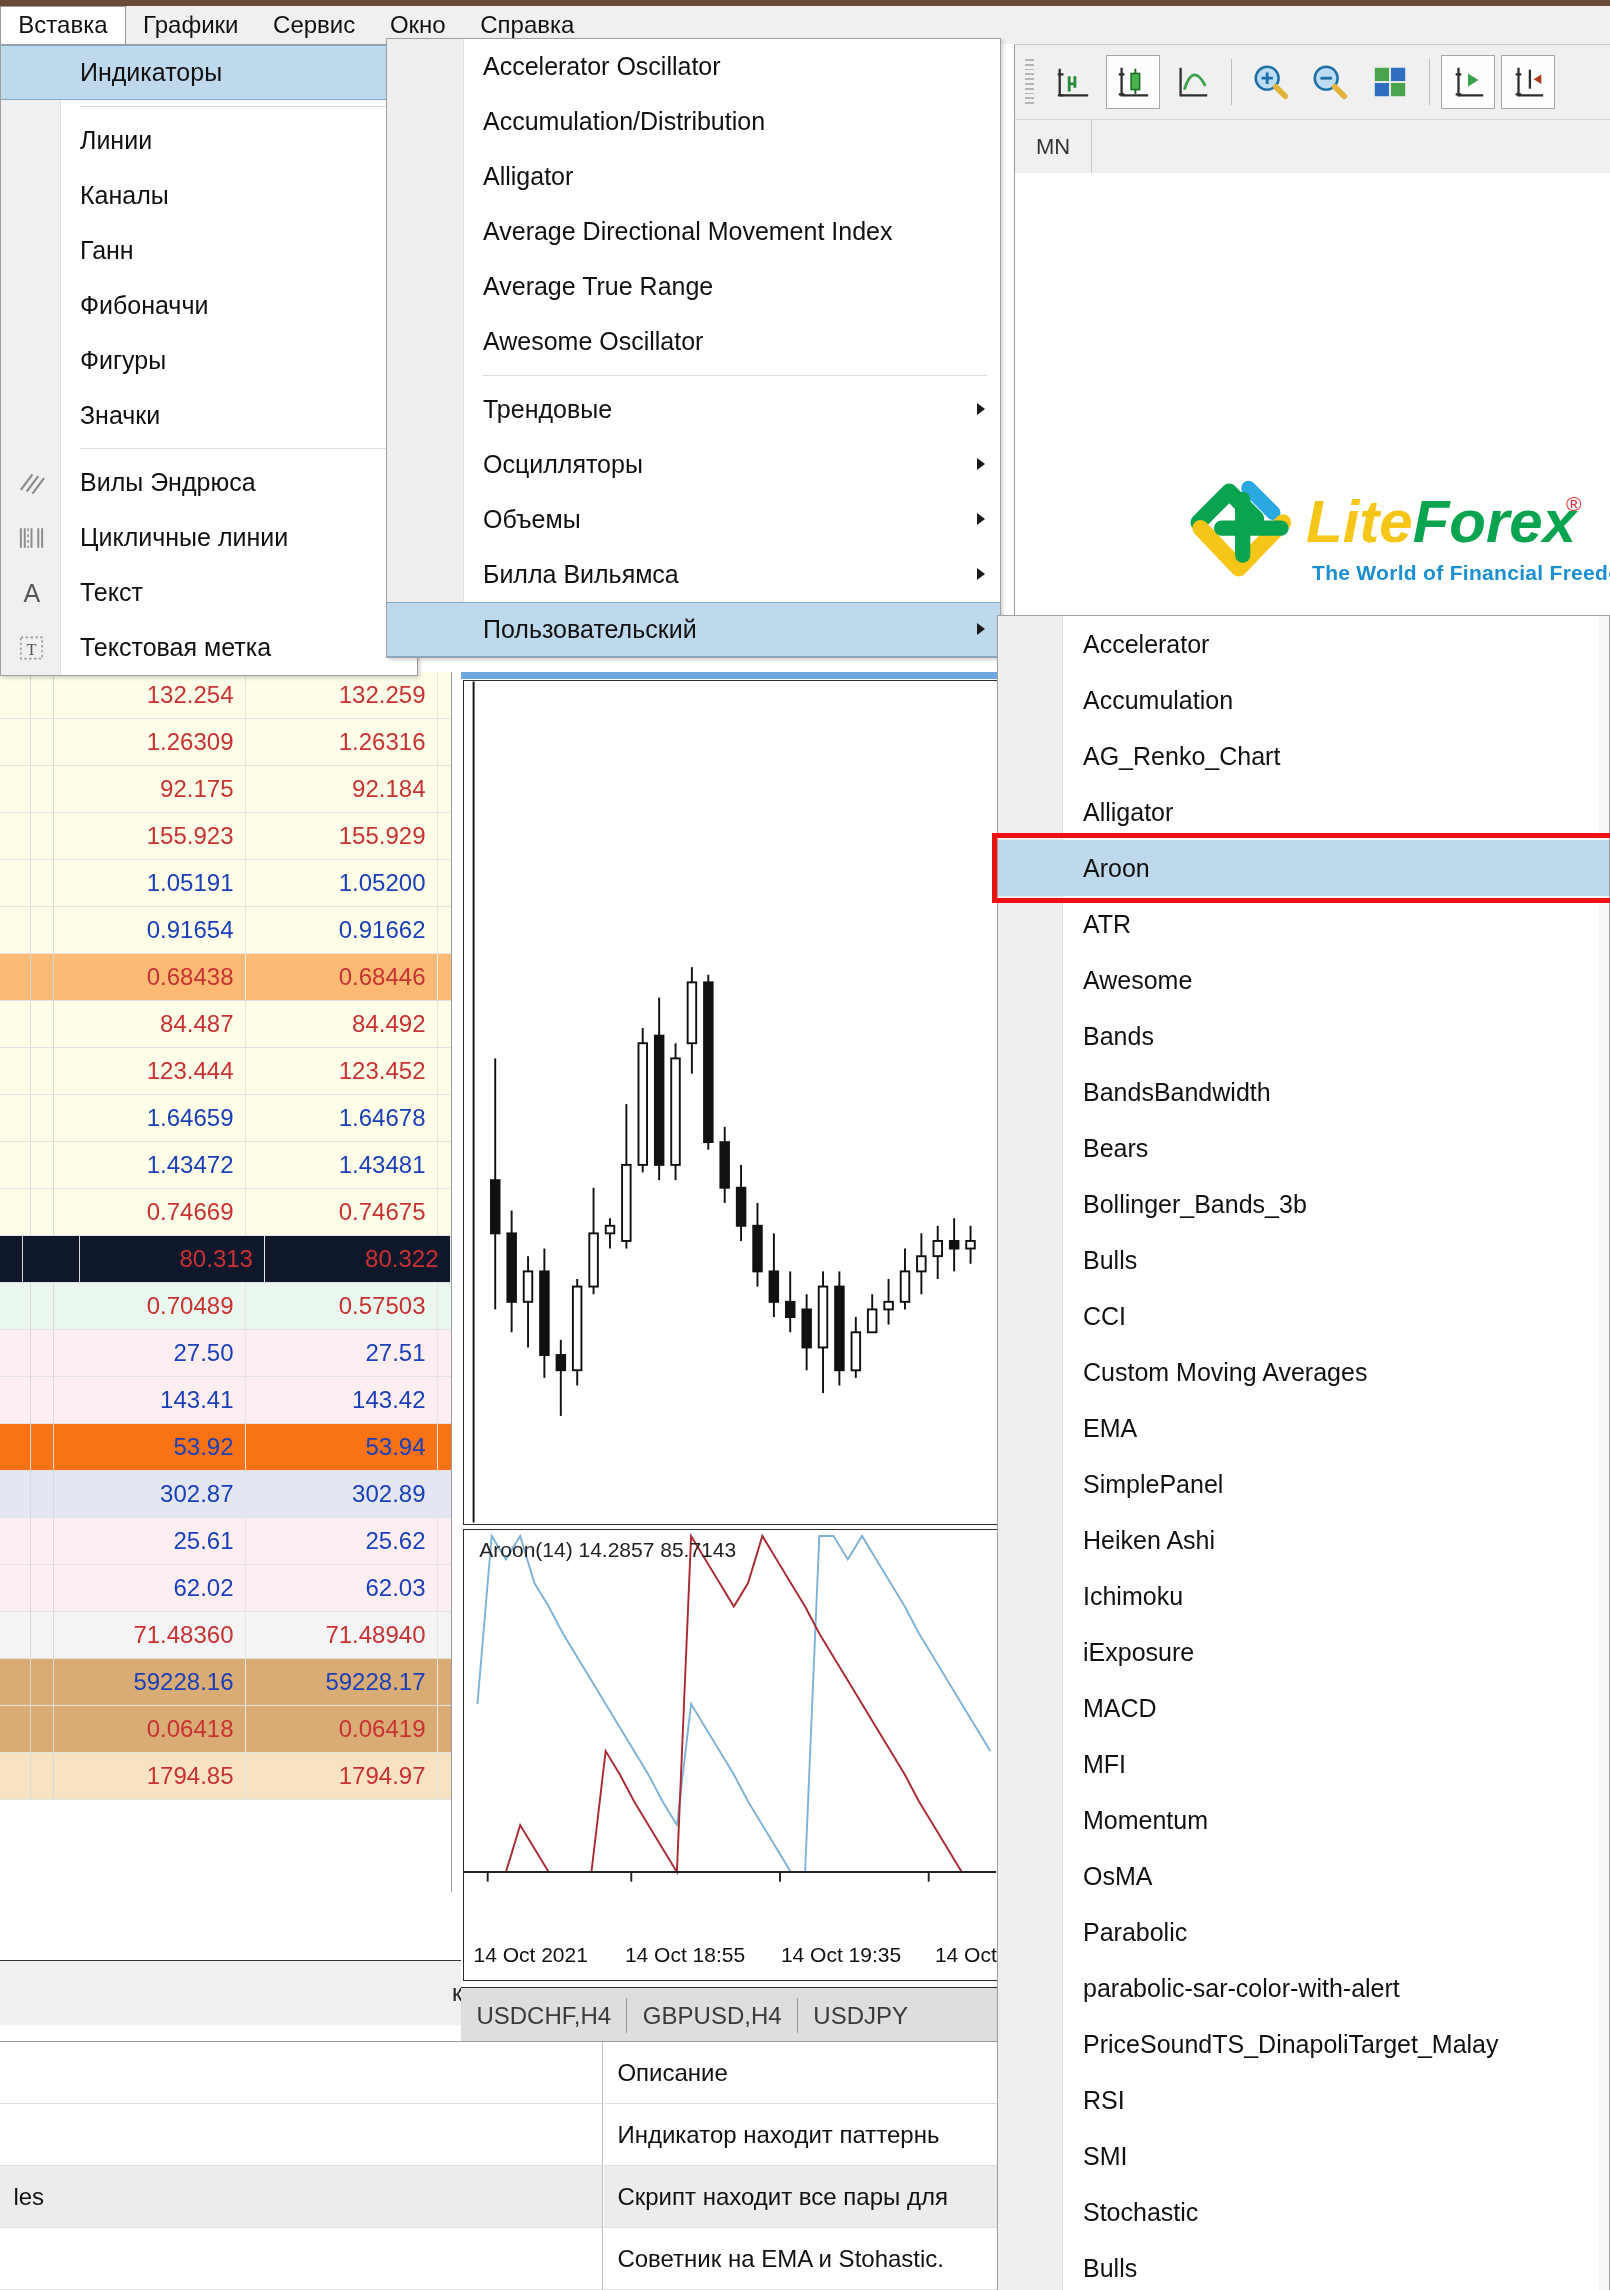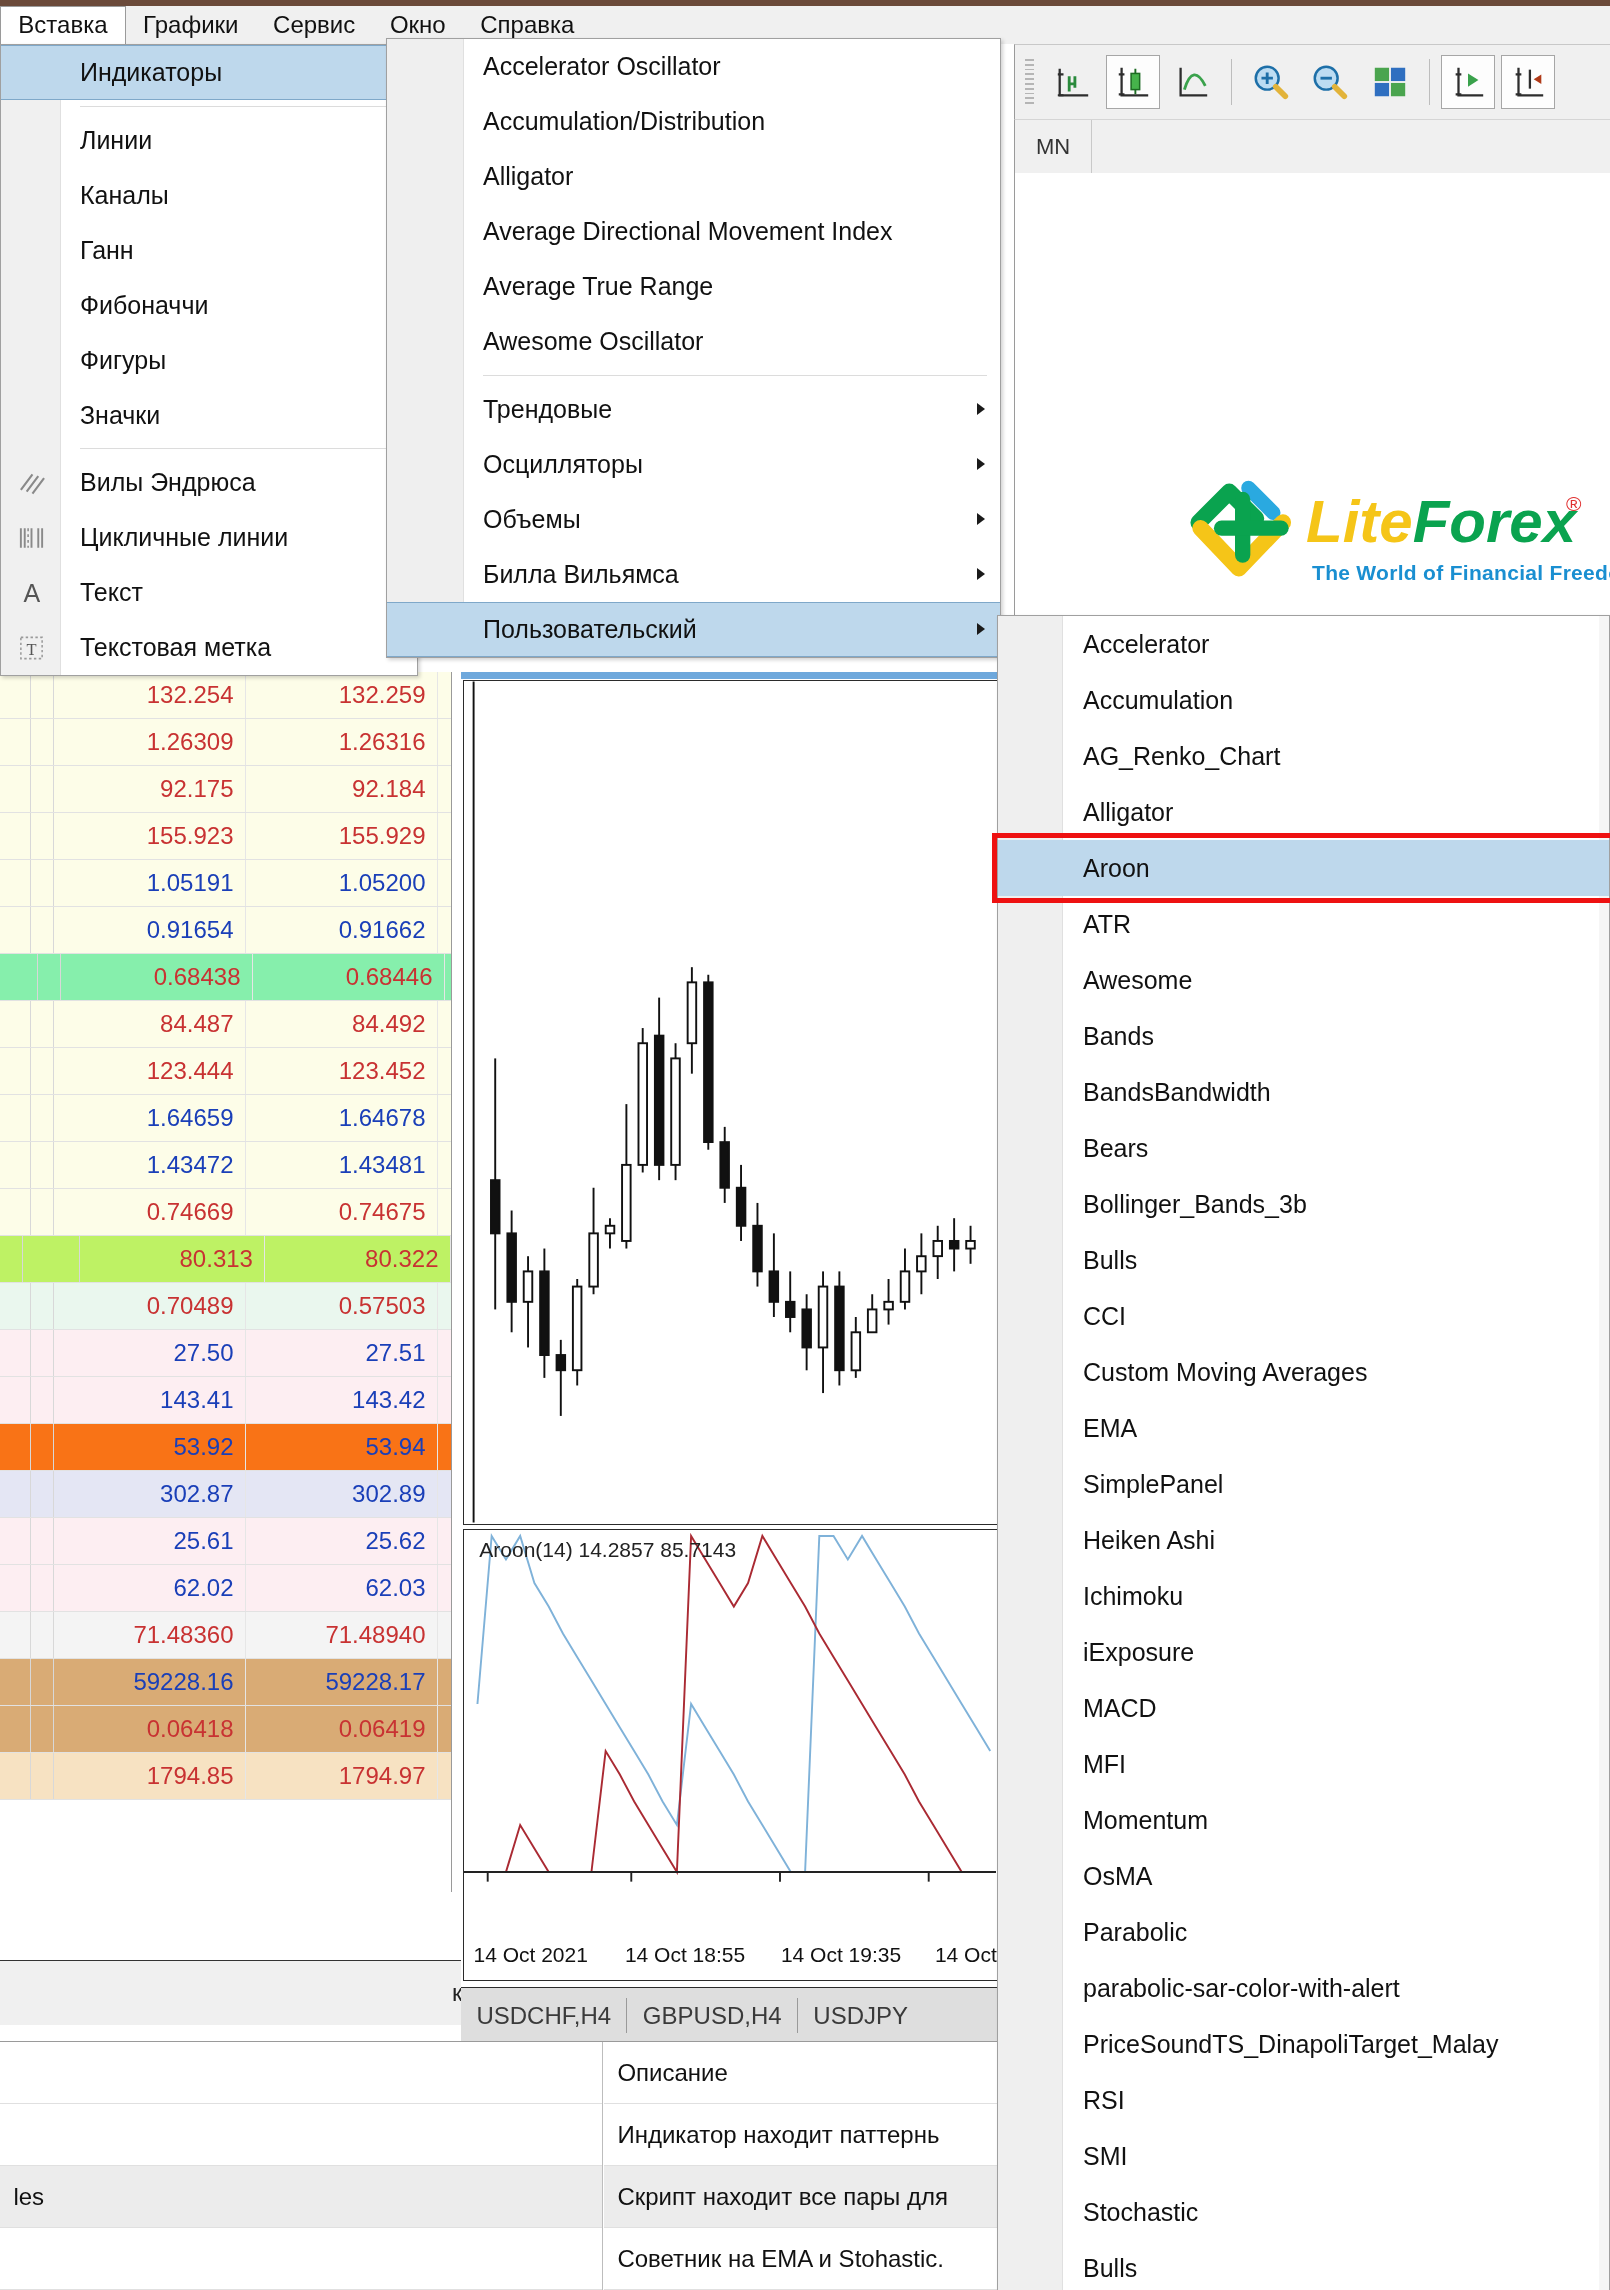--- a/index.html
+++ b/index.html
@@ -372,21 +372,21 @@
       <div class="mwc1"></div>
       <div class="mwbid up">1.05191</div>
       <div class="mwask up">1.05200</div>
     </div>
     <div class="mwrow" style="background: rgb(253, 253, 232); align-items: center;">
       <div class="mwc0"></div>
       <div class="mwc1"></div>
       <div class="mwbid up">0.91654</div>
       <div class="mwask up">0.91662</div>
     </div>
-    <div class="mwrow" style="background: #86efac; padding-left: 7px;">
+    <div class="mwrow" style="background: #fdba74;">
       <div class="mwc0"></div>
       <div class="mwc1"></div>
       <div class="mwbid down">0.68438</div>
       <div class="mwask down">0.68446</div>
     </div>
     <div class="mwrow" style="background: rgb(253, 253, 232);">
       <div class="mwc0"></div>
       <div class="mwc1"></div>
       <div class="mwbid down">84.487</div>
       <div class="mwask down">84.492</div>
@@ -408,21 +408,21 @@
       <div class="mwc1"></div>
       <div class="mwbid up">1.43472</div>
       <div class="mwask up">1.43481</div>
     </div>
     <div class="mwrow" style="background: rgb(253, 253, 232);">
       <div class="mwc0"></div>
       <div class="mwc1"></div>
       <div class="mwbid down">0.74669</div>
       <div class="mwask down">0.74675</div>
     </div>
-    <div class="mwrow" style="background: #bef264; gap: 39px;">
+    <div class="mwrow" style="background: #0f172a; gap: 39px;">
       <div class="mwc0"></div>
       <div class="mwc1"></div>
       <div class="mwbid down">80.313</div>
       <div class="mwask down">80.322</div>
     </div>
     <div class="mwrow" style="background: rgb(234, 247, 238);">
       <div class="mwc0"></div>
       <div class="mwc1"></div>
       <div class="mwbid down">0.70489</div>
       <div class="mwask down">0.57503</div>

